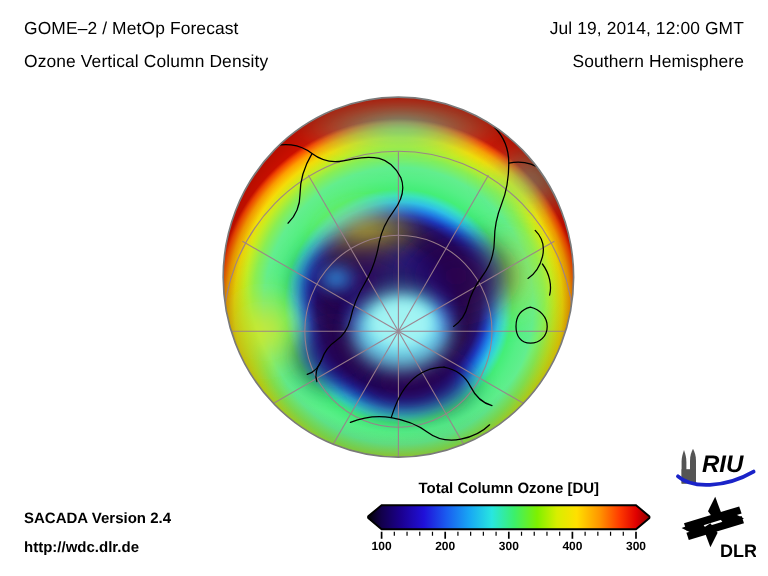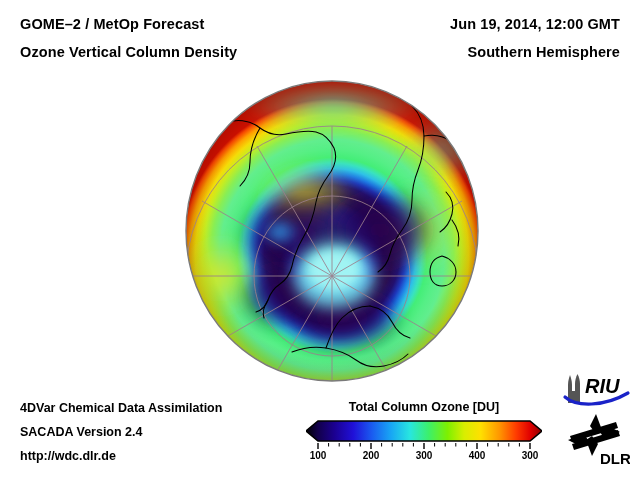--- a/index.html
+++ b/index.html
@@ -2,21 +2,21 @@
 <html><head>
 <meta charset="utf-8">
 <style>
   html,body{margin:0;padding:0;}
   body{
     width:640px;height:480px;background:#ffffff;overflow:hidden;position:relative;
     font-family:"Liberation Sans",sans-serif;color:#000;
   }
   #stage{position:absolute;left:0;top:0;width:640px;height:480px;}
 
-  .hdr{position:absolute;font-weight:bold;font-size:14.5px;letter-spacing:.1px;white-space:nowrap;}
+  .hdr{position:absolute;font-weight:normal;font-size:14.5px;letter-spacing:.1px;white-space:nowrap;}
   #hdr-tl{left:20px;top:16px;}
   #hdr-bl{left:20px;top:44px;}
   #hdr-tr{right:20px;top:16px;text-align:right;}
   #hdr-br{right:20px;top:44px;text-align:center;}
 
   #globe-wrap{position:absolute;left:184px;top:80px;width:296px;height:303px;}
   #globe-svg{display:block;width:296px;height:303px;}
 
   .foot{position:absolute;left:20px;font-weight:bold;font-size:12.5px;white-space:nowrap;}
   #foot-0{top:401px;}
@@ -37,21 +37,21 @@
   #dlr-logo{position:absolute;left:566px;top:412px;width:64px;height:56px;}
   #riu-logo svg,#dlr-logo svg{display:block;width:100%;height:100%;}
 </style>
 </head>
 <body>
 
 <div id="stage">
 
   <div class="hdr" id="hdr-tl">GOME–2 / MetOp Forecast</div>
   <div class="hdr" id="hdr-bl">Ozone Vertical Column Density</div>
-  <div class="hdr" id="hdr-tr">Jun 19, 2014, 12:00 GMT</div>
+  <div class="hdr" id="hdr-tr">Jul 19, 2014, 12:00 GMT</div>
   <div class="hdr" id="hdr-br">Southern Hemisphere</div>
 
   <div id="globe-wrap">
     <svg id="globe-svg" viewBox="0 0 296 303" xmlns="http://www.w3.org/2000/svg">
       <defs>
         <clipPath id="disc">
           <ellipse cx="148" cy="151" rx="146" ry="150"></ellipse>
         </clipPath>
 
         <radialGradient id="ozoneField" cx="50%" cy="58%" r="52%">
@@ -179,21 +179,20 @@
                  C180 286 190 288 200 286 C210 284 218 280 224 274"></path>
         <path d="M142 268 C146 256 150 246 158 238 C166 230 176 226 186 226"></path>
         <path d="M186 226 C196 228 204 234 208 242 C212 250 218 256 226 258"></path>
         <path d="M60 296 C70 292 80 292 88 296 C94 299 100 300 106 299"></path>
       </g>
 
       <ellipse cx="148" cy="151" rx="146" ry="150" fill="none" stroke="#7a7a7a" stroke-width="1.4"></ellipse>
     </svg>
   </div>
 
-  <div class="foot" id="foot-0">4DVar Chemical Data Assimilation</div>
   <div class="foot" id="foot-1">SACADA Version 2.4</div>
   <div class="foot" id="foot-2">http://wdc.dlr.de</div>
 
   <div id="cb-title">Total Column Ozone [DU]</div>
 
   <div id="cb-wrap">
     <svg id="cb-svg" viewBox="0 0 236 24" xmlns="http://www.w3.org/2000/svg" preserveAspectRatio="none">
       <defs>
           <linearGradient id="cbgrad" x1="0" y1="0" x2="1" y2="0">
             <stop offset="0" stop-color="#000000"></stop>

